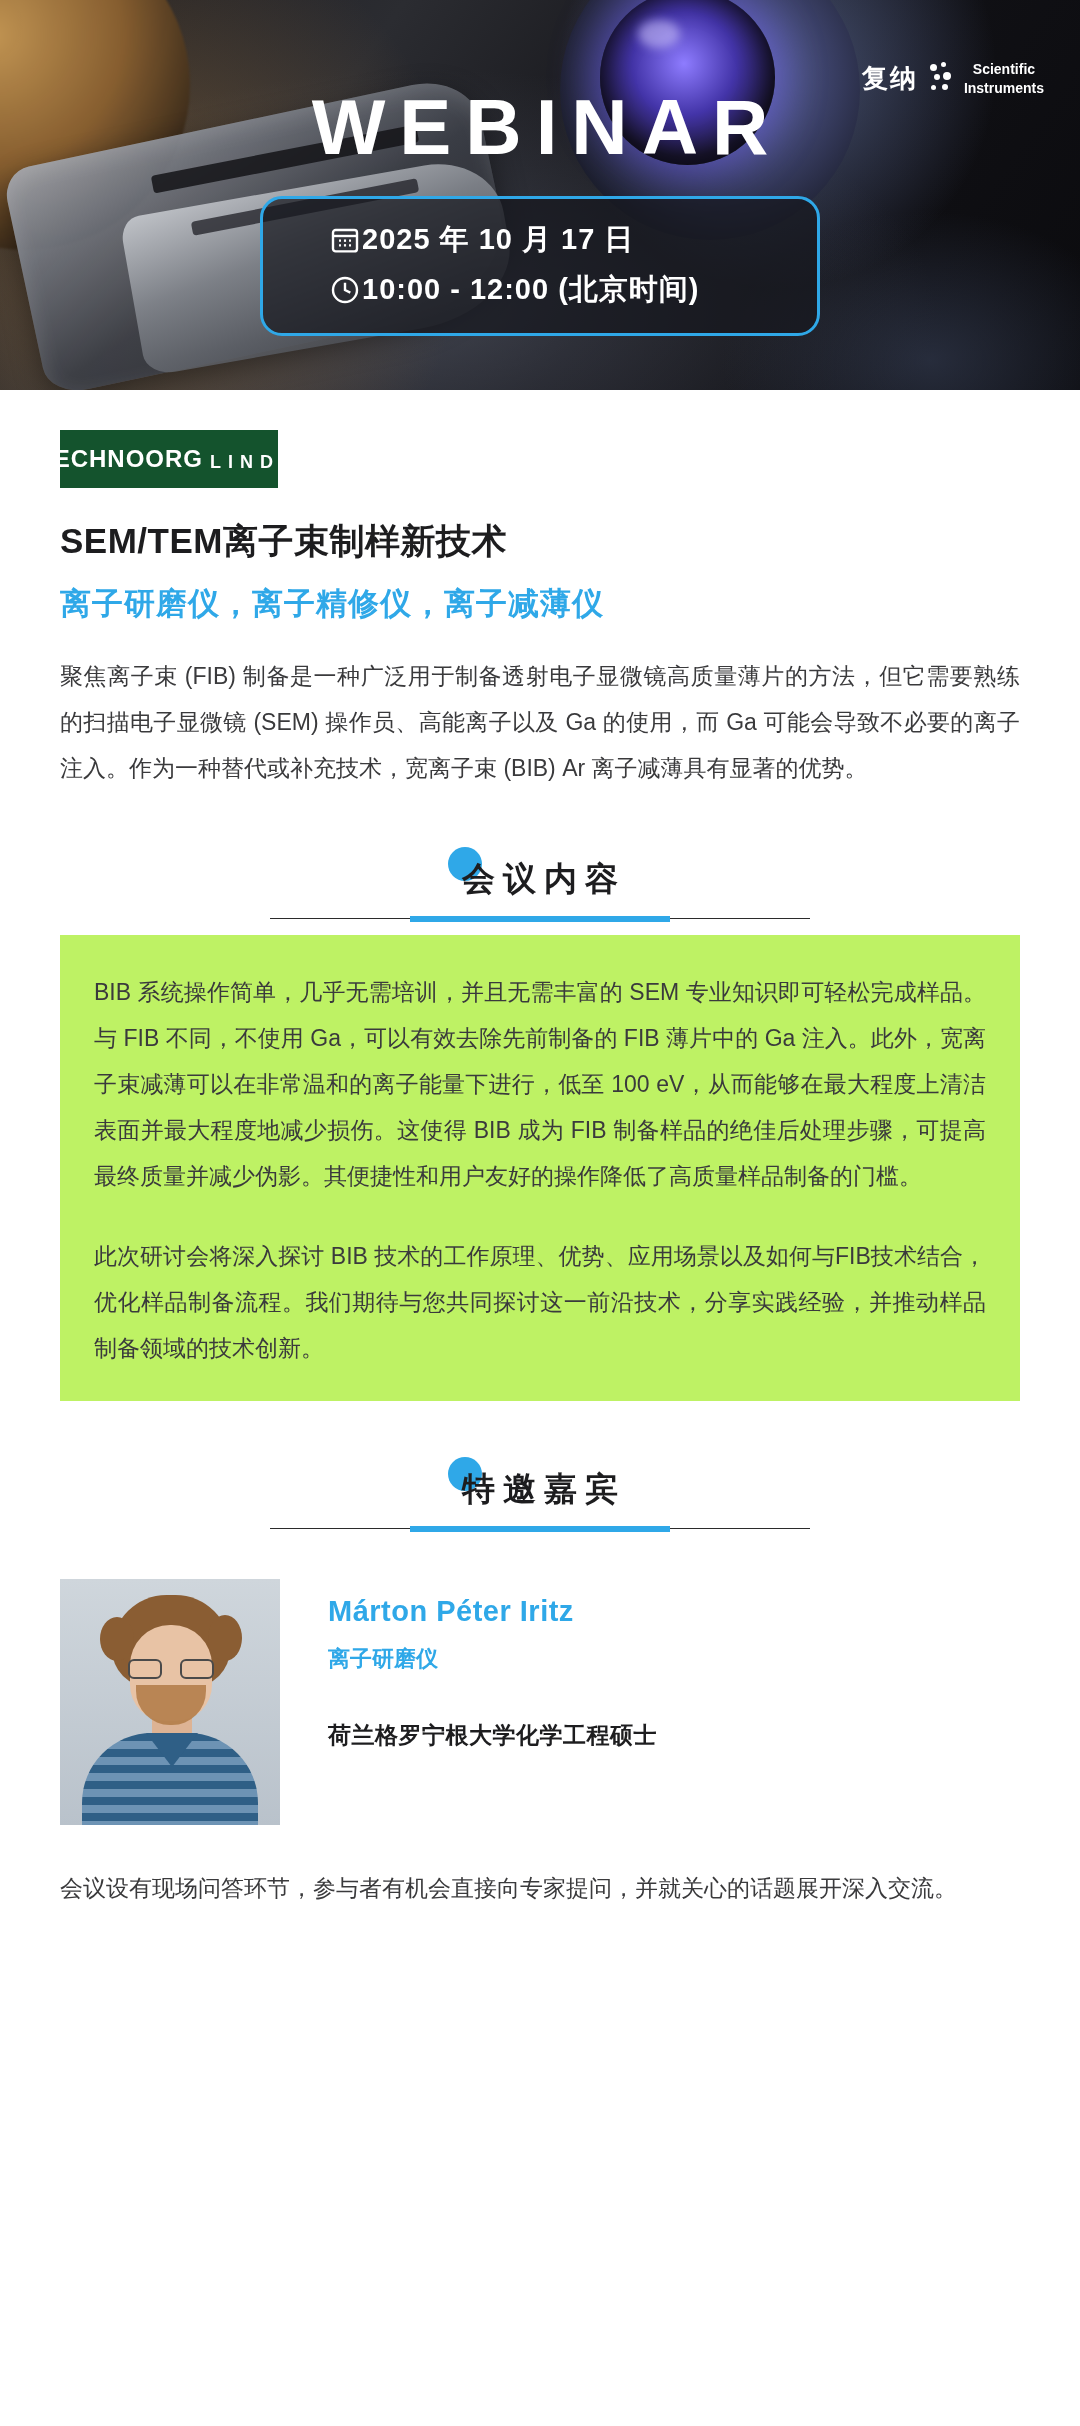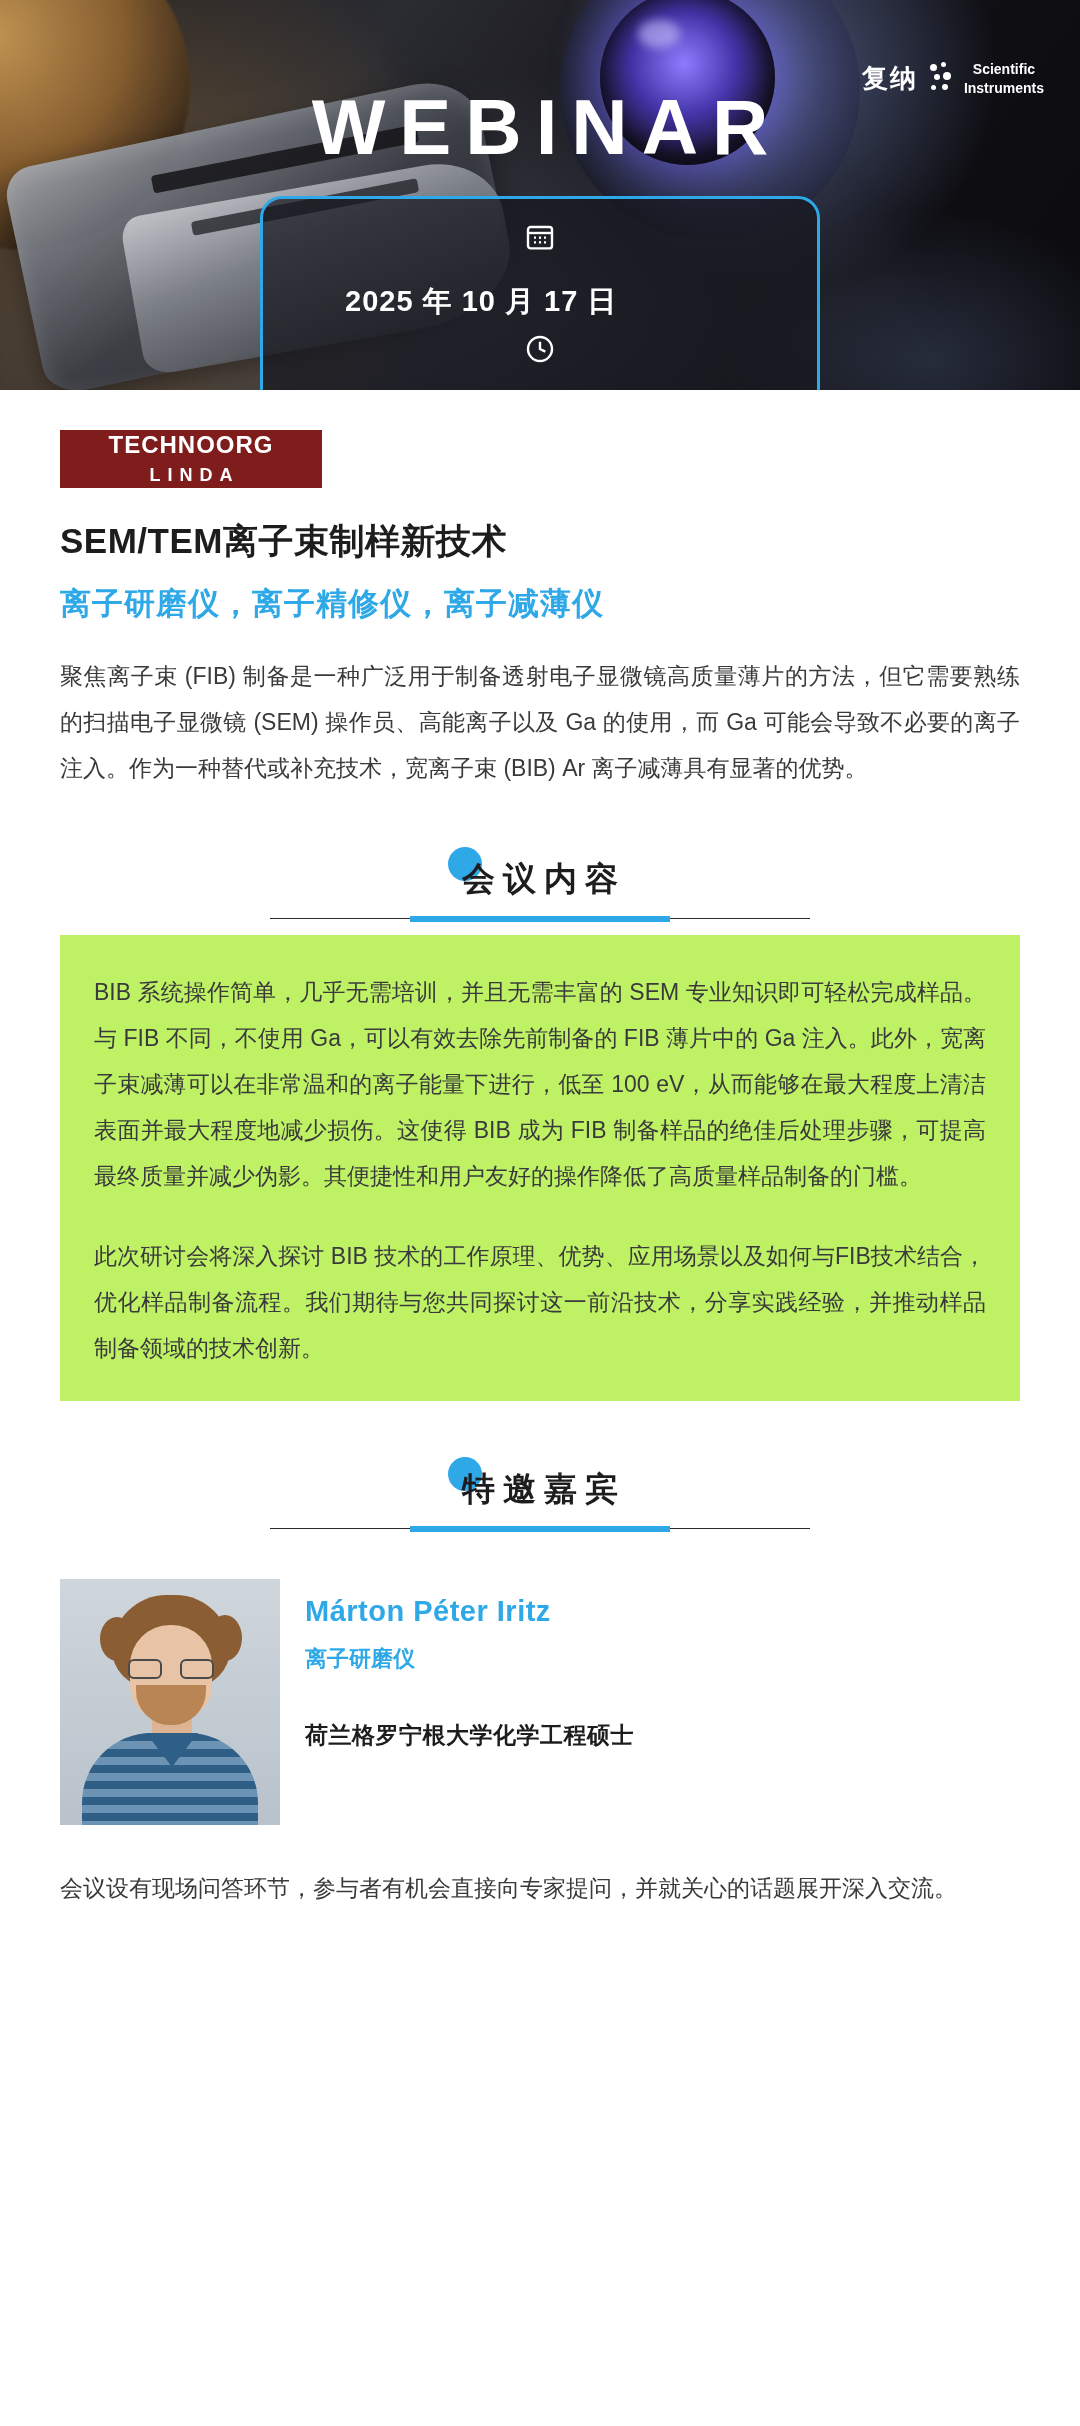--- a/index.html
+++ b/index.html
@@ -106,26 +106,25 @@
     padding: 16px 10px 18px;
     background: rgba(22,24,30,.72);
     border: 3px solid #2fa8e8;
     border-radius: 22px;
     color: #ffffff;
   }
   .info-row {
     display: flex;
     align-items: center;
     justify-content: center;
-    gap: 28px;
+    gap: 0;
     font-size: 29px;
     font-weight: bold;
     letter-spacing: 1px;
     padding: 5px 0;
-    flex-direction: column;
   }
   .info-row .ic { width: 34px; height: 34px; flex: 0 0 34px; display:flex; align-items:center; justify-content:center; }
   .info-row .txt { min-width: 390px; }
 
   
   .brand {
     position: absolute; right: 36px; top: 60px;
     display: flex; align-items: center; gap: 10px; color: #fff;
   }
   .brand-cn { font-size: 26px; font-weight: bold; letter-spacing: 2px; text-align: right; }
@@ -141,23 +140,23 @@
   .brand-mark span:nth-child(4){ left:15px; top:10px; width:8px; height:8px;}
   .brand-mark span:nth-child(5){ left:3px; top:23px; width:5px; height:5px;}
   .brand-mark span:nth-child(6){ left:14px; top:22px; width:6px; height:6px;}
   .brand-en { font-size: 14px; line-height: 1.35; font-weight: bold; text-align: center; }
 
   
   .content { padding: 0 60px; }
 
   .logo-technoorg {
     margin-top: 40px;
-    width: 262px; height: 58px;
-    background: #7f1d1d;
-    display: flex; flex-direction: column;
+    width: 218px; height: 58px;
+    background: #14532d;
+    display: flex; flex-direction: row;
     align-items: center; justify-content: center;
     color: #ffffff;
   }
   .logo-technoorg .l1 {
     font-size: 24px; font-weight: bold; letter-spacing: 1px; line-height: 1.05;
   }
   .logo-technoorg .l2 {
     font-size: 18px; font-weight: bold; letter-spacing: 7px; text-indent: 7px; line-height: 1.2; margin-top: 8px;
   }
 
@@ -231,21 +230,21 @@
     line-height: 2.0;
     color: #3a3a3c;
     text-align: justify;
   }
   .gray-block p + p { margin-top: 34px; }
 
   
   .speaker {
     margin-top: 34px;
     display: flex;
-    gap: 25px;
+    gap: 48px;
     align-items: flex-start;
   }
   .speaker-photo {
     width: 220px; height: 246px;
     flex: 0 0 220px;
     background: linear-gradient(180deg, #cfd6dc 0%, #b9c2cb 100%);
     position: relative;
     overflow: hidden;
   }
   .sp-hair {

